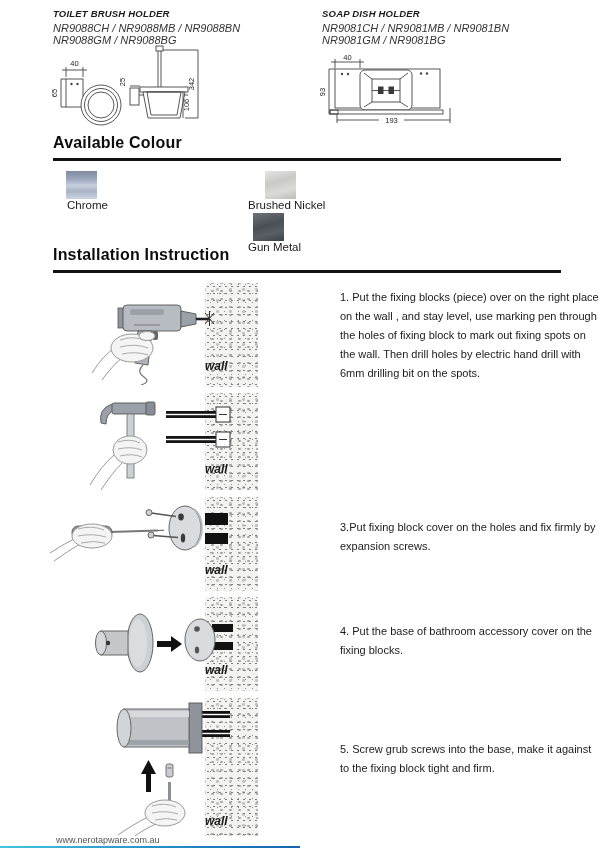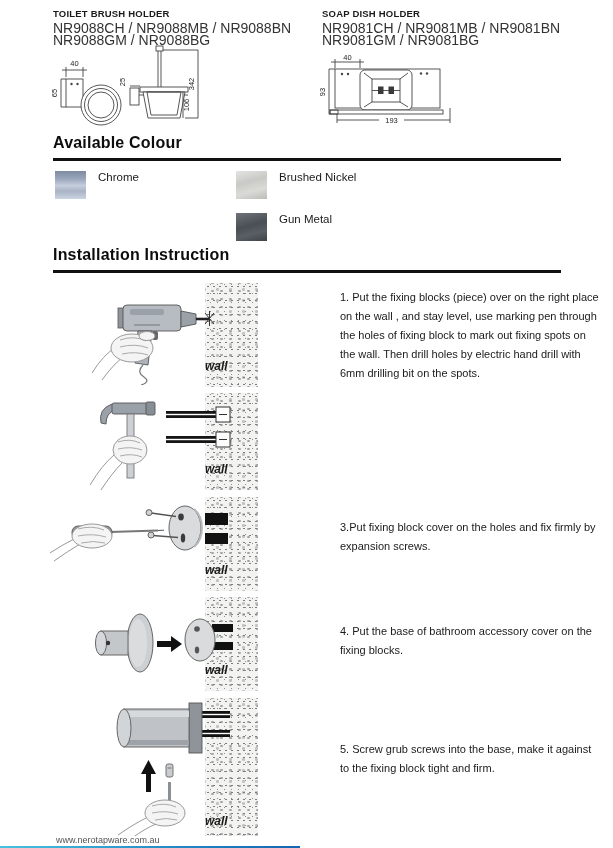--- a/index.html
+++ b/index.html
@@ -3,32 +3,32 @@
 <meta charset="utf-8">
 <style>
   * { margin:0; padding:0; box-sizing:border-box; }
   html,body { background:#ffffff; }
   body { font-family:"Liberation Sans", sans-serif; color:#111; }
   #page {
     position:relative; width:613px; height:848px; background:#fff;
     overflow:hidden; margin:0 auto;
   }
   
-  .product-block { position:absolute; top:8px; width:265px; }
+  .product-block { position:absolute; top:8px; width:265px;font-style:italic; }
   .product-block.left  { left:53px; }
   .product-block.right { left:322px; }
   .product-title { font-size:9.5px; font-weight:bold; letter-spacing:.2px; color:#1a1a1a; }
-  .product-models { font-size:14px; color:#333; margin-top:3px; line-height:12px; }
+  .product-models { font-size:11px; color:#333; margin-top:3px; line-height:12px; }
   .tech-drawing { position:absolute; }
   .tech-drawing text { font-family:"Liberation Sans", sans-serif; font-size:7.5px; fill:#222; stroke:none; }
   
   .section-heading { position:absolute; left:53px; font-size:16px; font-weight:bold; color:#0d0d0d; letter-spacing:.2px; }
   .section-rule { position:absolute; left:53px; width:508px; height:3px; background:#111; }
   
-  .colour-item { position:absolute; display:flex; align-items:flex-start; }
+  .colour-item { position:absolute; display:flex; align-items:center;flex-direction:column; }
   .swatch { width:31px; height:28px; flex:0 0 auto; }
   .colour-label { font-size:11.5px; color:#1a1a1a; margin-left:12px; }
   
   .wall {
     position:absolute; left:205px; width:53px; z-index:0;
     background-color:#f3f3f2;
     background-image:
       radial-gradient(circle, #7d7d7d 0.8px, transparent 1.1px),
       radial-gradient(circle, #a3a3a3 1px,  transparent 1.4px),
       radial-gradient(circle, #c2c2c2 1.3px, transparent 1.7px),

